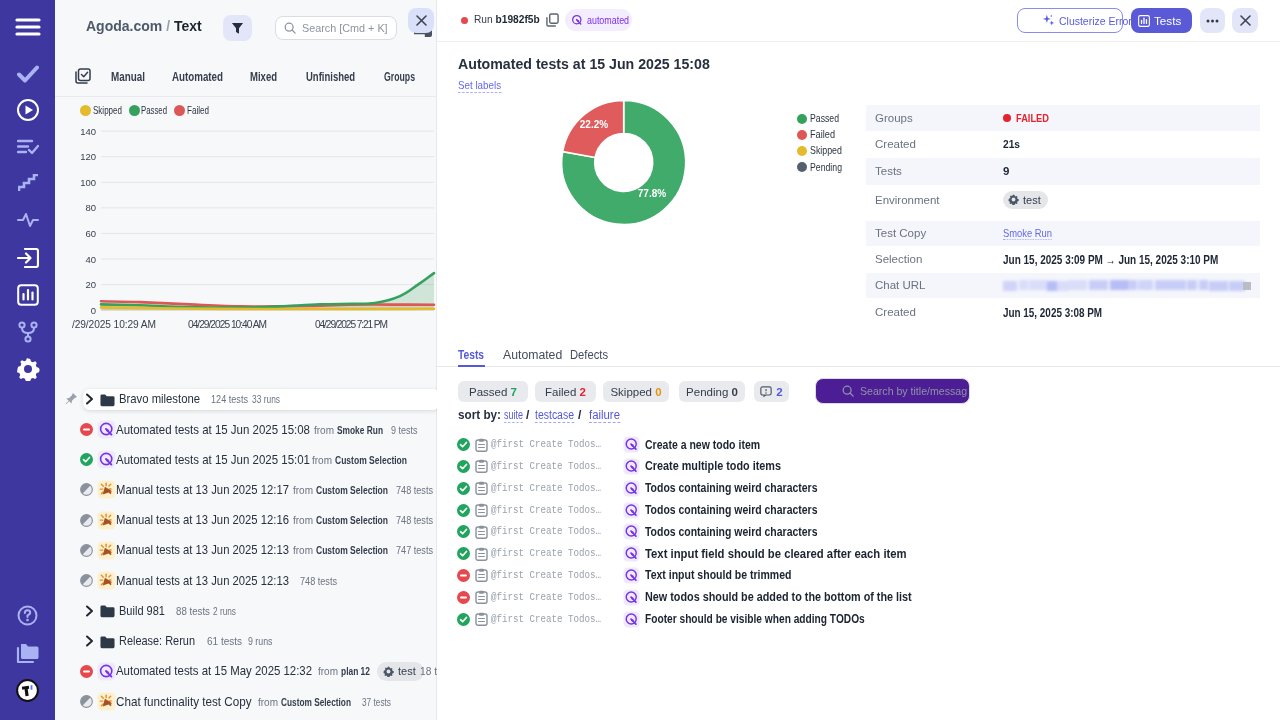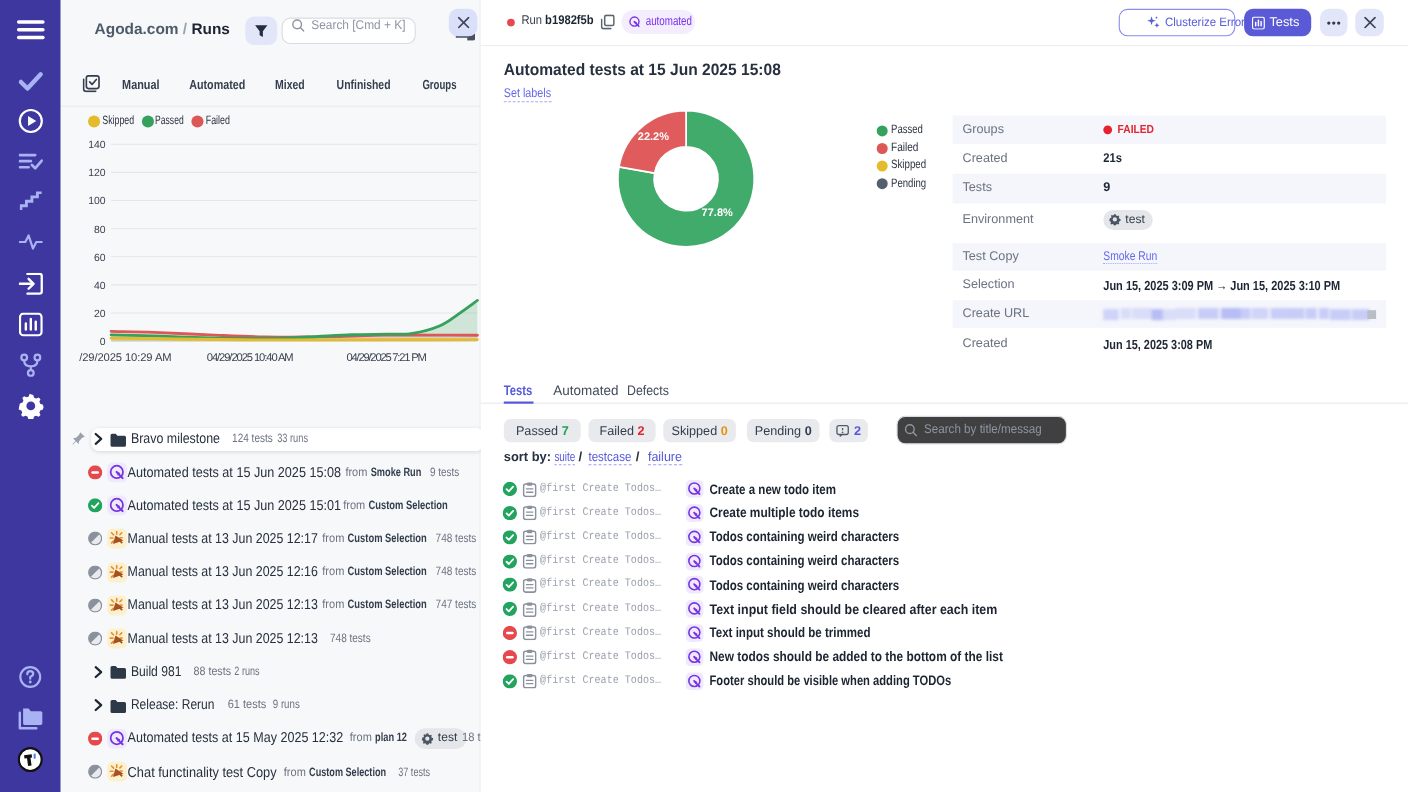--- a/index.html
+++ b/index.html
@@ -1,25 +1,25 @@
 <!DOCTYPE html>
 <html><head><meta charset="utf-8"><style>
 * { margin:0; padding:0; box-sizing:border-box; }
 body { width:1280px; height:720px; font-family:"Liberation Sans", sans-serif; overflow:hidden; position:relative; background:#fff; }
 </style></head>
 <body>
 <div style="position:absolute;left:0;top:0;width:1280px;height:720px;overflow:hidden">
 <div style="position:absolute;left:55px;top:0;width:382px;height:720px;background:#f7f8f9;border-right:1px solid #e7e8ec"></div>
-    <div style="position:absolute;left:86px;top:18px;font-family:'Liberation Sans',sans-serif;font-size:14px;font-weight:bold;color:#4d5a6b;white-space:nowrap;transform:scaleX(1.001);transform-origin:0 50%;">Agoda.com <span style="color:#9aa2af">/</span> <span style="color:#1b2430">Runs</span></div>
+    <div style="position:absolute;left:86px;top:18px;font-family:'Liberation Sans',sans-serif;font-size:14px;font-weight:bold;color:#4d5a6b;white-space:nowrap;transform:scaleX(1.001);transform-origin:0 50%;">Agoda.com <span style="color:#9aa2af">/</span> <span style="color:#1b2430">Text</span></div>
     <div style="position:absolute;left:223px;top:15px;width:29px;height:26px;background:#e3e6f9;border-radius:8px;display:flex;align-items:center;justify-content:center">
       <svg width="13" height="13" viewBox="0 0 14 14">
         <path d="M1 1 L13 1 L8.6 6.8 L8.6 12.6 L5.4 10.8 L5.4 6.8 Z" fill="#252e3c"></path>
       </svg>
     </div>
-    <div style="position:absolute;left:256px;top:16px;width:122px;height:24px;background:#fff;border:1px solid #d9dce3;border-radius:8px;display:flex;align-items:flex-start;padding-left:8px;box-sizing:border-box">
+    <div style="position:absolute;left:275px;top:16px;width:122px;height:24px;background:#fff;border:1px solid #d9dce3;border-radius:8px;display:flex;align-items:center;padding-left:8px;box-sizing:border-box">
       <svg width="12" height="12" viewBox="0 0 14 14" style="flex:none">
         <circle cx="6" cy="6" r="4.6" stroke="#8d95a3" stroke-width="1.5" fill="none"></circle>
         <line x1="9.4" y1="9.4" x2="13" y2="13" stroke="#8d95a3" stroke-width="1.5" stroke-linecap="round"></line>
       </svg>
       <span style="color:#8d95a3;font-size:11.5px;margin-left:6px;white-space:nowrap;display:inline-block;transform:scaleX(0.94);transform-origin:0 50%">Search [Cmd + K]</span>
     </div>
     <div style="position:absolute;left:414px;top:26px;width:18px;height:11px;background:#4a5261;border-radius:2px;clip-path:polygon(0 45%,35% 45%,35% 0,100% 0,100% 100%,60% 100%,60% 75%,0 75%)"></div>
     <div style="position:absolute;left:408px;top:8px;width:26px;height:25px;background:#dbe0fa;border-radius:8px;display:flex;align-items:center;justify-content:center">
       <svg width="11" height="11" viewBox="0 0 11 11">
         <g stroke="#3f4756" stroke-width="1.6" stroke-linecap="round">
@@ -332,21 +332,21 @@
     <div style="position:absolute;left:1003px;top:190.5px;height:18px;background:#e4e6ea;border-radius:9px;display:flex;align-items:center;padding:0 7px 0 5px;font-size:11px;color:#333d4d"><svg width="11" height="11" viewBox="0 0 24 24" style="margin-right:4px">
         <path fill="#4b5563" d="M12 1.5l2.2.6.8 2.4 1.9.8 2.3-1 1.6 1.6-1 2.3.8 1.9 2.4.8.6 2.2-.6 2.2-2.4.8-.8 1.9 1 2.3-1.6 1.6-2.3-1-1.9.8-.8 2.4-2.2.6-2.2-.6-.8-2.4-1.9-.8-2.3 1-1.6-1.6 1-2.3-.8-1.9-2.4-.8L1.5 12l.6-2.2 2.4-.8.8-1.9-1-2.3L5.9 3.2l2.3 1 1.9-.8.8-2.4z"></path>
         <circle cx="12" cy="12" r="4.2" fill="#e4e6ea"></circle>
       </svg>test</div>
     <div style="position:absolute;left:866px;top:221px;width:394px;height:25px;background:#f4f6fc"></div>
     <div style="position:absolute;left:875px;top:227.0px;font-family:'Liberation Sans',sans-serif;font-size:11.5px;font-weight:normal;color:#6b7280;white-space:nowrap;">Test Copy</div>
     <div style="position:absolute;left:1003px;top:227.0px;font-family:'Liberation Sans',sans-serif;font-size:11.5px;font-weight:normal;color:#6468e9;white-space:nowrap;border-bottom:1px dotted #a5a8f0;transform:scaleX(0.816);transform-origin:0 50%;">Smoke Run</div>
     <div style="position:absolute;left:875px;top:253.0px;font-family:'Liberation Sans',sans-serif;font-size:11.5px;font-weight:normal;color:#6b7280;white-space:nowrap;">Selection</div>
     <div style="position:absolute;left:1003px;top:253.0px;font-family:'Liberation Sans',sans-serif;font-size:12px;font-weight:bold;color:#1d2634;white-space:nowrap;transform:scaleX(0.832);transform-origin:0 50%;">Jun 15, 2025 3:09 PM → Jun 15, 2025 3:10 PM</div>
     <div style="position:absolute;left:866px;top:273px;width:394px;height:25px;background:#f4f6fc"></div>
-    <div style="position:absolute;left:875px;top:279.0px;font-family:'Liberation Sans',sans-serif;font-size:11.5px;font-weight:normal;color:#6b7280;white-space:nowrap;">Create URL</div>
+    <div style="position:absolute;left:875px;top:279.0px;font-family:'Liberation Sans',sans-serif;font-size:11.5px;font-weight:normal;color:#6b7280;white-space:nowrap;">Chat URL</div>
     <div style="position:absolute;left:1003px;top:280.0px;width:240px;height:13px;filter:blur(1.5px)">
       <div style="position:absolute;left:0px;top:1px;width:14px;height:10px;background:rgba(122,132,238,0.3)"></div>
       <div style="position:absolute;left:16px;top:0px;width:9px;height:10px;background:rgba(122,132,238,0.22)"></div>
       <div style="position:absolute;left:26px;top:0px;width:18px;height:10px;background:rgba(122,132,238,0.22)"></div>
       <div style="position:absolute;left:44px;top:1px;width:10px;height:10px;background:rgba(122,132,238,0.5)"></div>
       <div style="position:absolute;left:54px;top:1px;width:12px;height:10px;background:rgba(122,132,238,0.22)"></div>
       <div style="position:absolute;left:66px;top:0px;width:18px;height:10px;background:rgba(122,132,238,0.22)"></div>
       <div style="position:absolute;left:86px;top:0px;width:19px;height:10px;background:rgba(122,132,238,0.36)"></div>
       <div style="position:absolute;left:107px;top:0px;width:18px;height:10px;background:rgba(122,132,238,0.5)"></div>
       <div style="position:absolute;left:125px;top:0px;width:9px;height:10px;background:rgba(122,132,238,0.36)"></div>
@@ -372,21 +372,21 @@
     <div style="position:absolute;left:679px;top:381px;width:66px;height:21px;background:#e9eaee;border-radius:6px;display:flex;align-items:center;justify-content:center;font-size:11.5px;color:#333d4d;white-space:nowrap">Pending&nbsp;<b style="color:#333d4d">0</b></div>
     <div style="position:absolute;left:754px;top:381px;width:35px;height:21px;background:#e9eaee;border-radius:6px;display:flex;align-items:center;justify-content:center;font-size:11.5px;color:#333d4d;white-space:nowrap">
       <svg width="12" height="12" viewBox="0 0 14 14" style="margin-right:4px">
         <rect x="1" y="1" width="12" height="9.5" rx="2" stroke="#50596a" stroke-width="1.4" fill="none"></rect>
         <path d="M4 10.5 L4 13.5 L7.5 10.5" fill="#50596a"></path>
         <line x1="7" y1="3.5" x2="7" y2="6" stroke="#50596a" stroke-width="1.4"></line>
         <circle cx="7" cy="8.2" r="0.9" fill="#50596a"></circle>
       </svg>
       <b style="color:#5558d9">2</b>
     </div>
-    <div style="position:absolute;left:815px;top:378px;width:155px;height:26px;background:#404040;border:1px solid #d9dce3;border-radius:8px;display:flex;align-items:center;padding-left:6px;box-sizing:border-box">
+    <div style="position:absolute;left:815px;top:378px;width:155px;height:26px;background:#4c1d95;border:1px solid #d9dce3;border-radius:8px;display:flex;align-items:center;padding-left:26px;box-sizing:border-box">
       <svg width="12" height="12" viewBox="0 0 14 14" style="flex:none">
         <circle cx="6" cy="6" r="4.6" stroke="#8d95a3" stroke-width="1.5" fill="none"></circle>
         <line x1="9.4" y1="9.4" x2="13" y2="13" stroke="#8d95a3" stroke-width="1.5" stroke-linecap="round"></line>
       </svg>
       <span style="color:#8d95a3;font-size:11.5px;margin-left:6px;white-space:nowrap;display:inline-block;transform:scaleX(0.92);transform-origin:0 50%">Search by title/messag</span>
     </div>
     <div style="position:absolute;left:458px;top:408px;font-family:'Liberation Sans',sans-serif;font-size:12px;font-weight:bold;color:#27303f;white-space:nowrap;transform:scaleX(0.977);transform-origin:0 50%;">sort by:</div>
     <div style="position:absolute;left:504px;top:408px;font-family:'Liberation Sans',sans-serif;font-size:12px;font-weight:normal;color:#5558d9;white-space:nowrap;border-bottom:1px dashed #9b9ef0;transform:scaleX(0.750);transform-origin:0 50%;">suite</div>
     <div style="position:absolute;left:526px;top:408px;font-family:'Liberation Sans',sans-serif;font-size:12px;font-weight:bold;color:#27303f;white-space:nowrap;">/</div>
     <div style="position:absolute;left:535px;top:408px;font-family:'Liberation Sans',sans-serif;font-size:12px;font-weight:normal;color:#5558d9;white-space:nowrap;border-bottom:1px dashed #9b9ef0;transform:scaleX(0.873);transform-origin:0 50%;">testcase</div>

